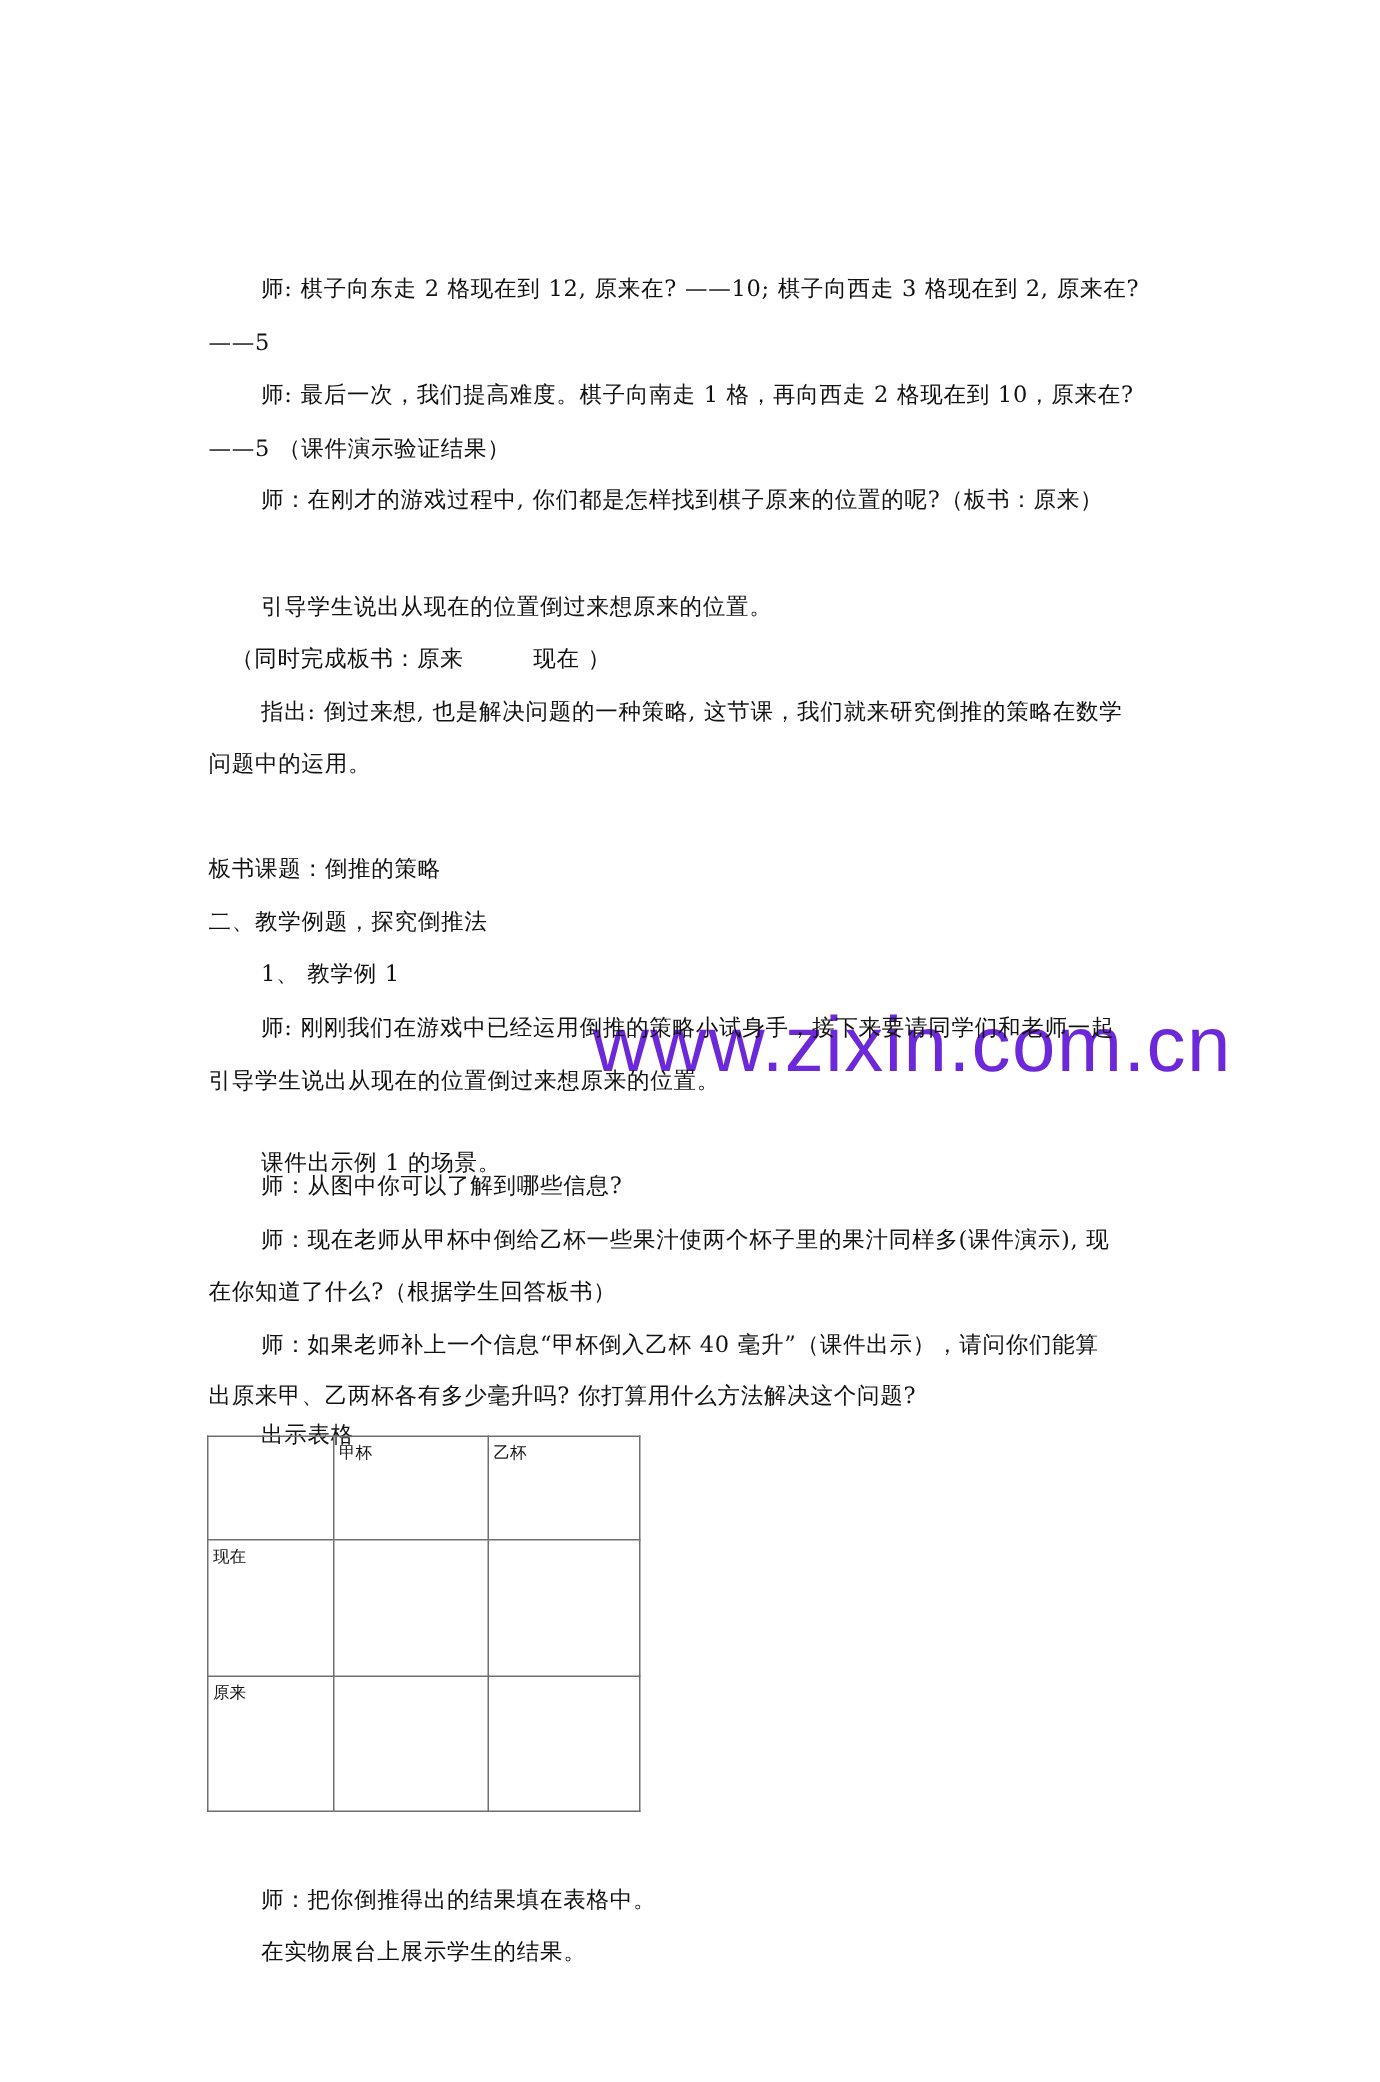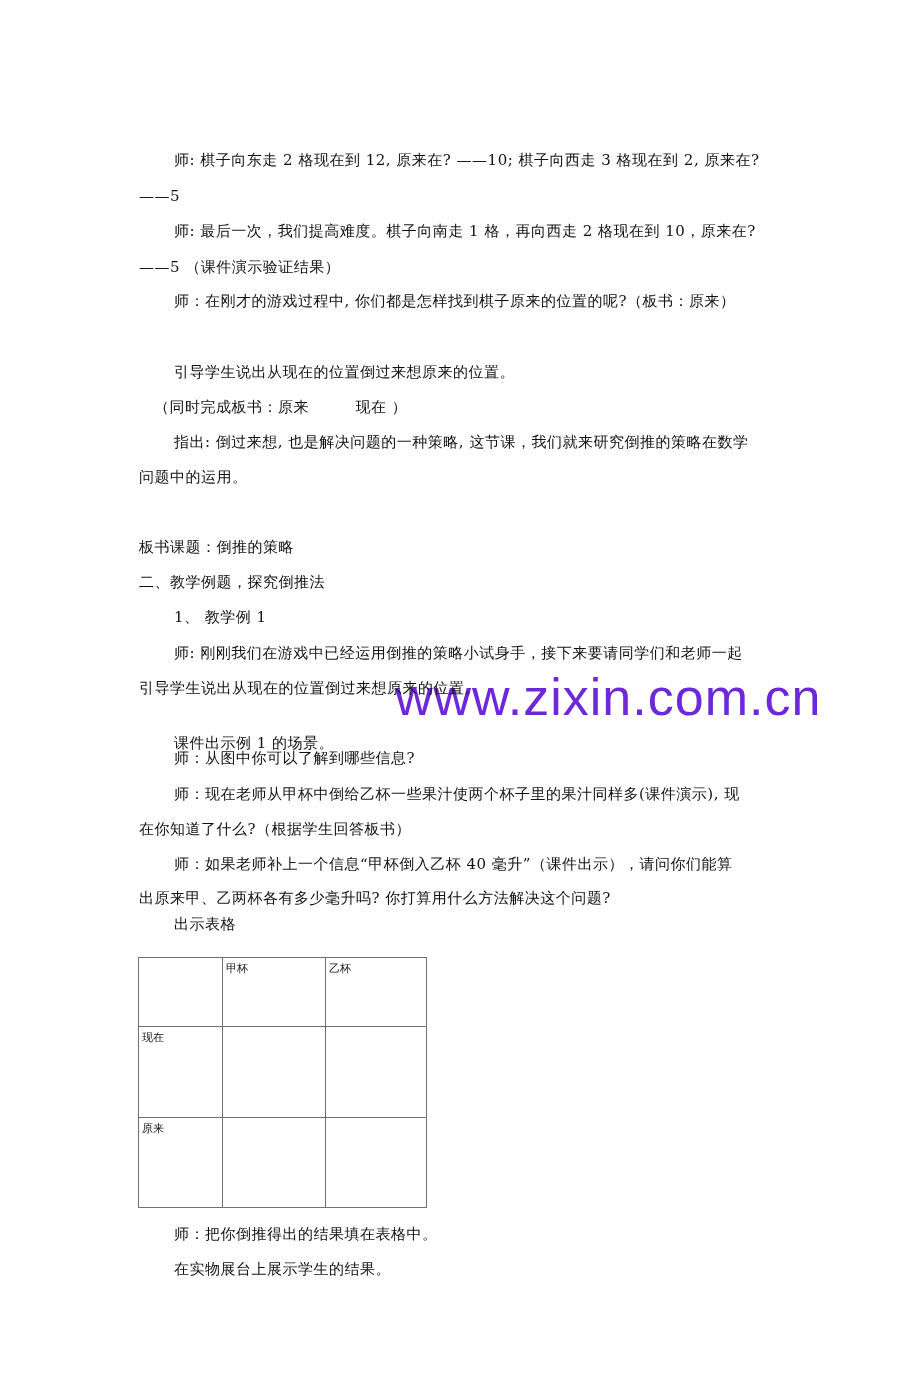--- a/index.html
+++ b/index.html
@@ -1,18 +1,18 @@
 <!DOCTYPE html>
 <html><head>
 <meta charset="utf-8">
 <style>
   html, body { margin: 0; padding: 0; background: #ffffff; }
   body { width: 920px; height: 1388px; position: relative; overflow: hidden;
          font-family: "DejaVu Serif", "Liberation Serif", serif; color: #111; }
-  .line { position: absolute; font-size: 15px; line-height: 20px; white-space: nowrap; letter-spacing: 0.5px; }
+  .line { position: absolute; font-size: 15px; line-height: 20px; white-space: nowrap; letter-spacing: 0.5px; margin-top: 32px; }
   .indent { left: 174px; }
   .flush { left: 139px; }
   .watermark { position: absolute; left: 395px; top: 636px; font-family: "Liberation Sans", sans-serif;
                font-size: 52px; color: #6d28d9; letter-spacing: 1px; z-index: 0; white-space: nowrap; margin-top: 31px; }
   .line { z-index: 1; }
   table.grid { position: absolute; left: 138px; top: 957px; border-collapse: collapse; z-index: 1; }
   table.grid td { border: 1.5px solid #6f6f6f; vertical-align: top; padding: 1px 3px; font-size: 11px; line-height: 20px; }
   .c0 { width: 77px; } .c1 { width: 96px; } .c2 { width: 94px; }
   .r0 td { height: 66px; } .r1 td { height: 88px; } .r2 td { height: 87px; margin-top: 32px; }
 </style>

